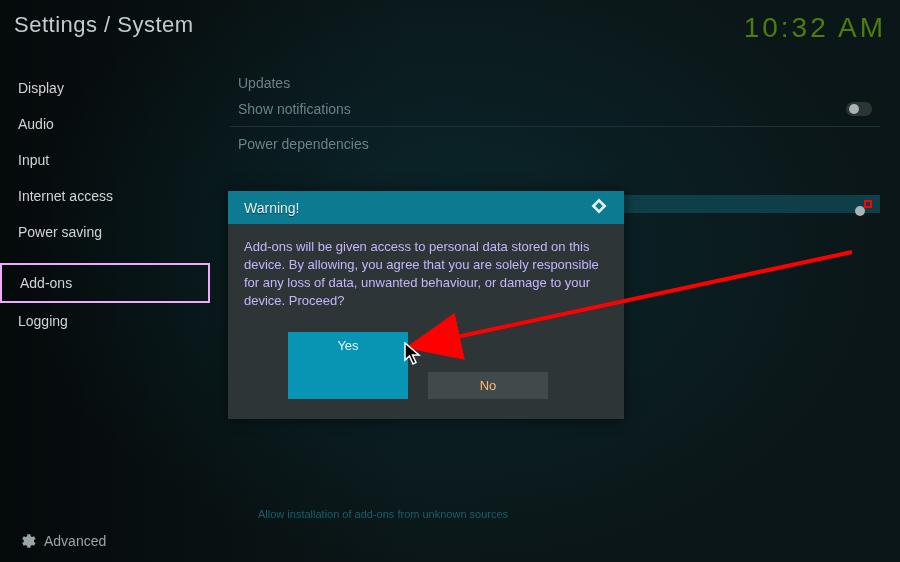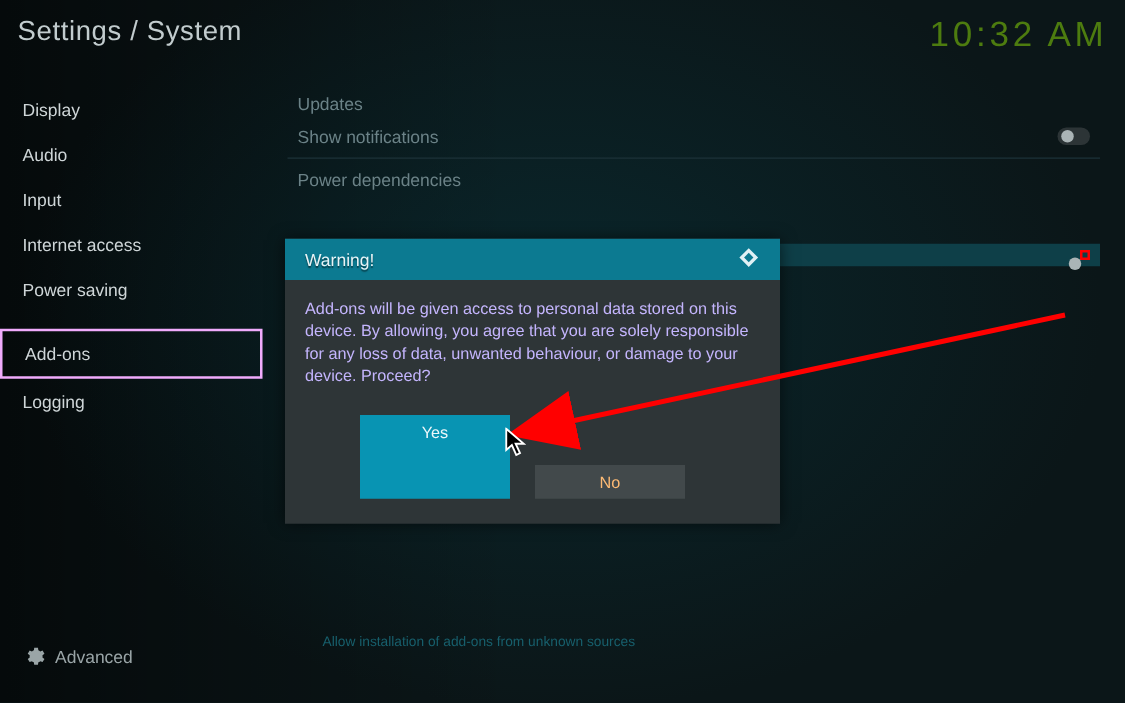--- a/index.html
+++ b/index.html
@@ -63,21 +63,21 @@
   display:flex; justify-content:center; gap:20px; padding:4px 16px 20px 0;
 }
 .btn {
   width:120px; text-align:center; padding:6px 0; font-size:13px;
 }
 .btn-yes { background:#0894b3; color:#ecf7fa; }
 .btn-no  { background:#42494b; color:#fdba74;margin-top:40px; }
 
 .bottombar {
   position:absolute; left:0; right:0; bottom:12px; height:34px;
-  display:flex; align-items:flex-start;
+  display:flex; align-items:flex-end;
 }
 .level {
   display:flex; align-items:center; gap:8px; margin-left:18px; color:#9aa5a7; font-size:14px;
 }
 .gear-icon { width:18px; height:18px; }
 .hint {
   position:absolute; left:242px; bottom:42px; color:#175f6c; font-size:11px;margin-left:16px;
 }
 
 .bg-grad {

